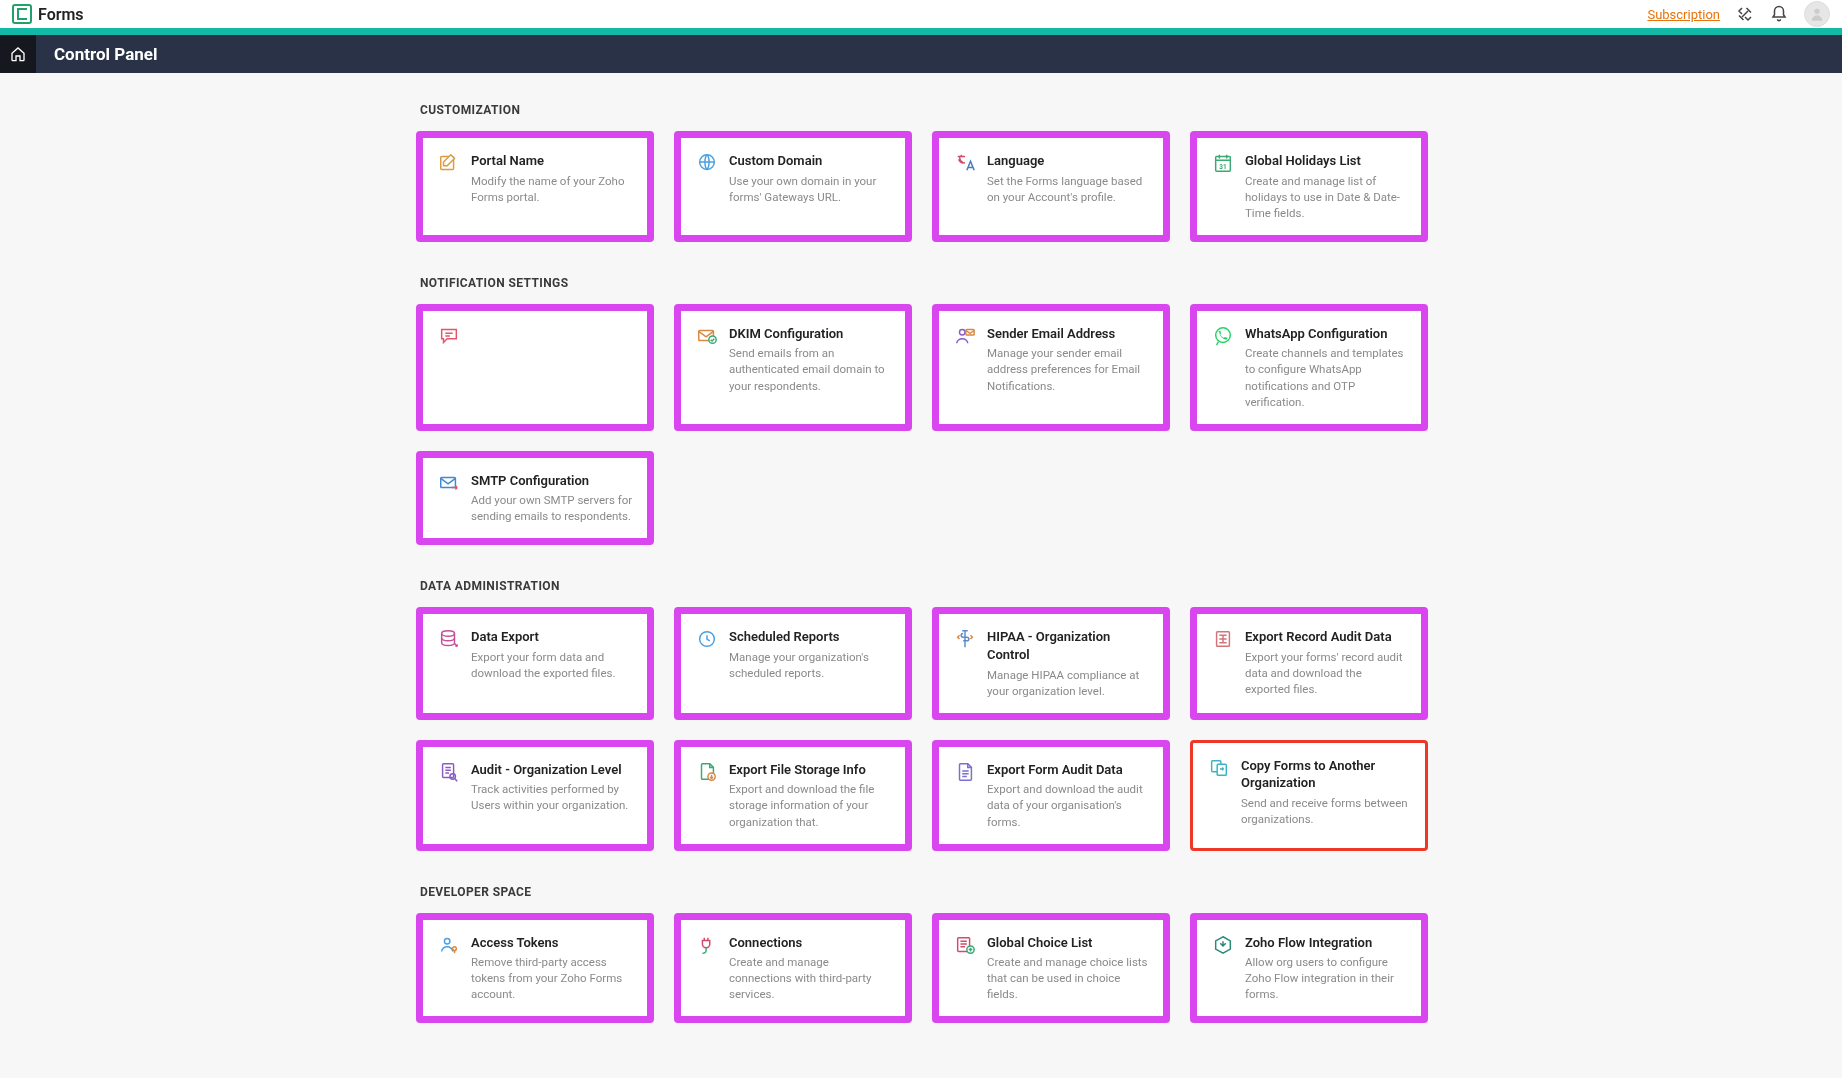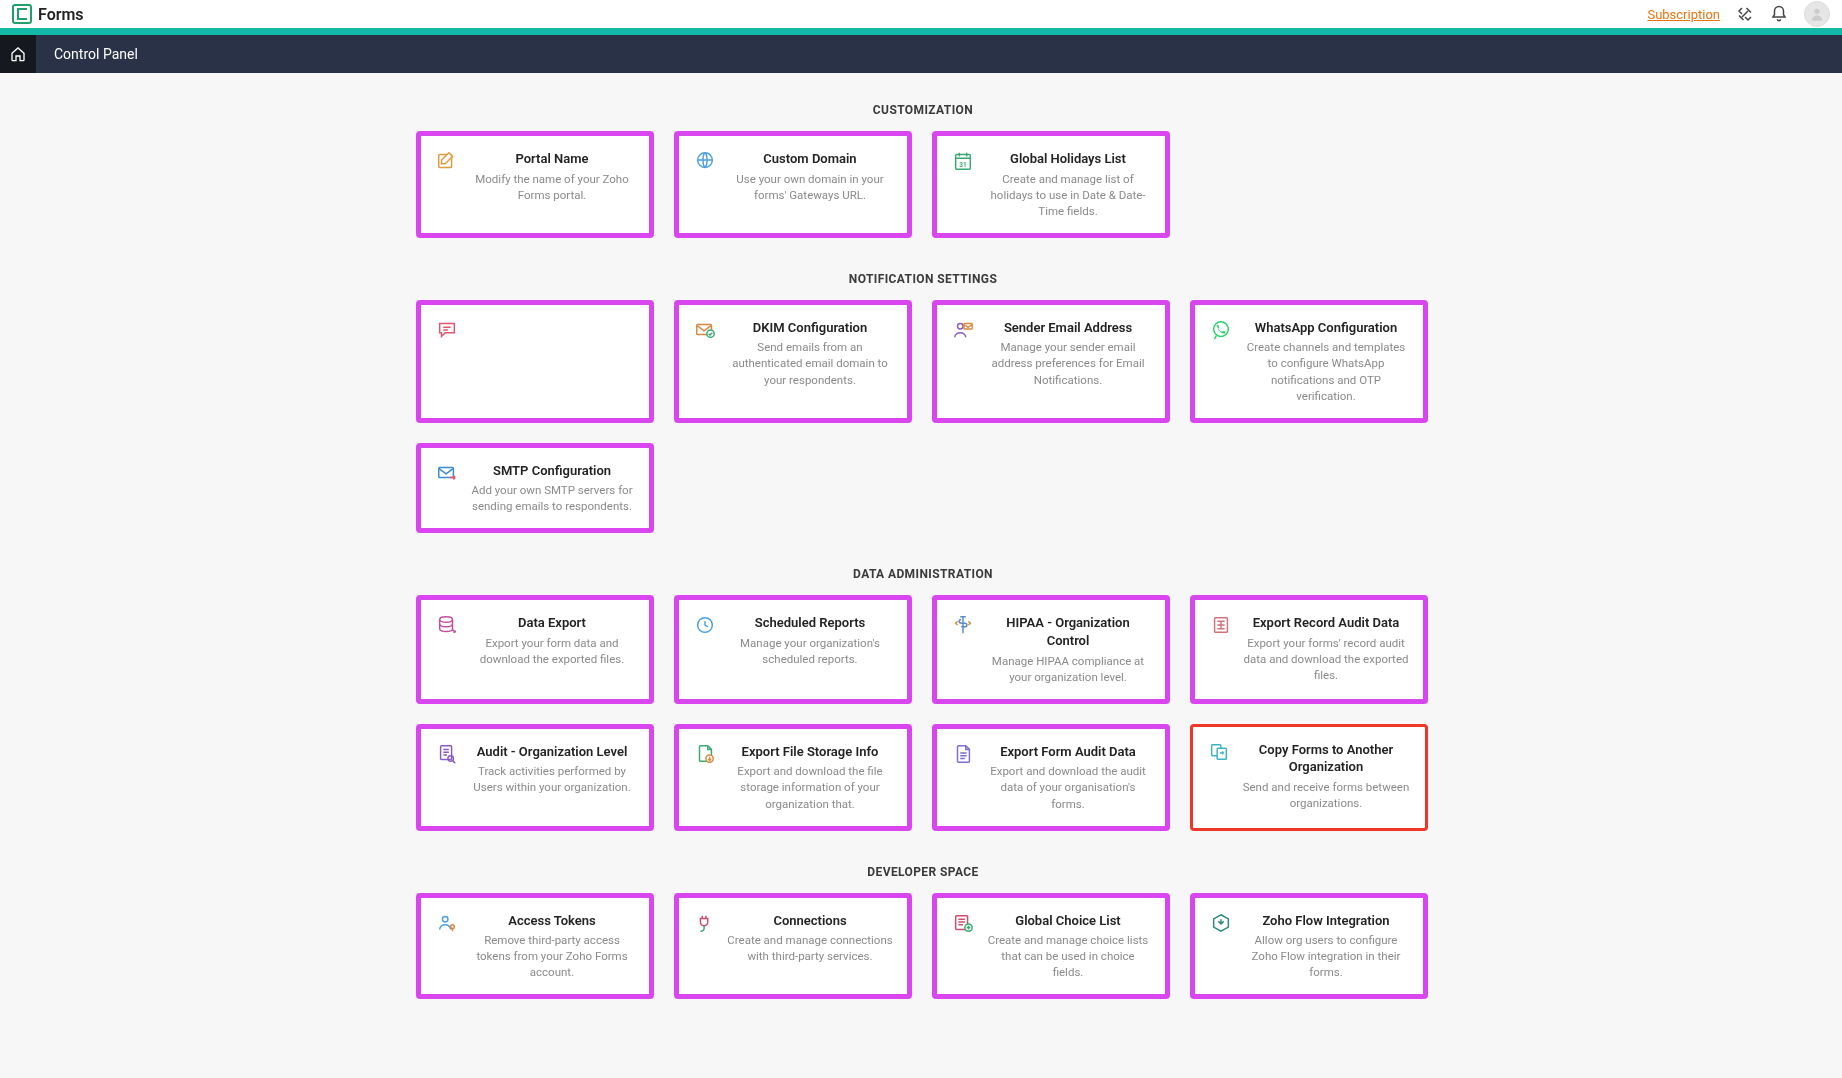--- a/index.html
+++ b/index.html
@@ -11,27 +11,27 @@
 .logo-square::after { content:""; width:8px; height:8px; border-left:2px solid #22a06b; border-top:2px solid #22a06b; border-bottom:2px solid #22a06b; }
 .app-title { font-weight: 600; font-size: 16px; color: #222; }
 .topbar-right { display: flex; align-items: center; gap: 16px; }
 .sub-link { color: #e8730d; font-size: 13px; text-decoration: underline; cursor: pointer; }
 .top-icon { width: 18px; height: 18px; color: #444; cursor:pointer; display:flex; align-items:center; justify-content:center; }
 .avatar { width: 26px; height: 26px; border-radius: 50%; background: #e6e6e6; border:1px solid #ddd; display:flex; align-items:center; justify-content:center; }
 .avatar svg { width:16px; height:16px; fill:#ccc; }
 
 .navbar { height: 38px; background: #2a3247; display: flex; align-items: stretch; }
 .home-btn { width: 36px; background: #15181f; display: flex; align-items: center; justify-content: center; color: #fff; cursor:pointer; }
-.nav-title { display: flex; align-items: center; color: #fff; font-size: 14px; padding-left: 18px; }
+.nav-title { display: flex; align-items: center; color: #fff; font-size: 17px; padding-left: 18px; font-weight: bold; }
 
 .content-wrap { max-width: 1010px; margin: 0 auto; padding: 30px 0 40px; }
 .section-heading { font-size: 12px; font-weight: 700; letter-spacing: 0.4px; color: #3a3a3a; margin: 0 0 14px 4px; }
-.section-block { margin-bottom: 34px; text-align: center; }
+.section-block { margin-bottom: 34px; }
 .cards { display: grid; grid-template-columns: repeat(4, 238px); gap: 20px; }
-.card { background: #fff; border: 5px solid #d946ef; border-radius: 4px; padding: 14px 14px 14px 14px; display:flex; gap:10px; cursor:pointer; transition: box-shadow .15s; }
+.card { background: #fff; border: 7px solid #d946ef; border-radius: 4px; padding: 14px 14px 14px 14px; display:flex; gap:10px; cursor:pointer; transition: box-shadow .15s; }
 .card.highlighted { border: 3px solid #ef3728; }
 .card-icon { width: 24px; height: 24px; flex-shrink:0; display:flex; align-items:flex-start; justify-content:center;font-weight:bold; }
 .card-icon svg { width: 22px; height: 22px; }
 .card-body { flex:1; }
 .card-title { font-size: 13px; color: #222; font-weight: 600; margin-bottom: 3px; line-height:1.35; }
 .card-desc { font-size: 11.5px; color: #8a8a8a; line-height: 1.4; }
 </style>
 </head>
 <body>
 
@@ -94,20 +94,32 @@
               <path d="M4 11h16M12 3c3 3 3 13 0 16M12 3c-3 3-3 13 0 16"></path>
             </svg>
         </span>
         <div class="card-body">
           <div class="card-title">Custom Domain</div>
           <div class="card-desc">Use your own domain in your forms' Gateways URL.</div>
         </div>
       </div>
       <div class="card">
         <span class="card-icon">
+          <svg viewBox="0 0 24 24" fill="none" stroke="#d44a6c" stroke-width="1.6">
+              <path d="M4 5h8M8 3v2M6 5c0 4 3 7 6 7M10 12c-2 0-4-2-5-4"></path>
+              <path d="M14 20l4-10 4 10M15 17h6" stroke="#4a7bbf"></path>
+            </svg>
+        </span>
+        <div class="card-body">
+          <div class="card-title">Language</div>
+          <div class="card-desc">Set the Forms language based on your Account's profile.</div>
+        </div>
+      </div>
+      <div class="card">
+        <span class="card-icon">
           <svg viewBox="0 0 24 24" fill="none" stroke="#3ba974" stroke-width="1.6">
               <rect x="4" y="5" width="16" height="16" rx="1"></rect>
               <path d="M4 9h16M8 3v4M16 3v4"></path>
               <text x="12" y="18" font-size="7" text-anchor="middle" fill="#3ba974" stroke="none">31</text>
             </svg>
         </span>
         <div class="card-body">
           <div class="card-title">Global Holidays List</div>
           <div class="card-desc">Create and manage list of holidays to use in Date &amp; Date-Time fields.</div>
         </div>

